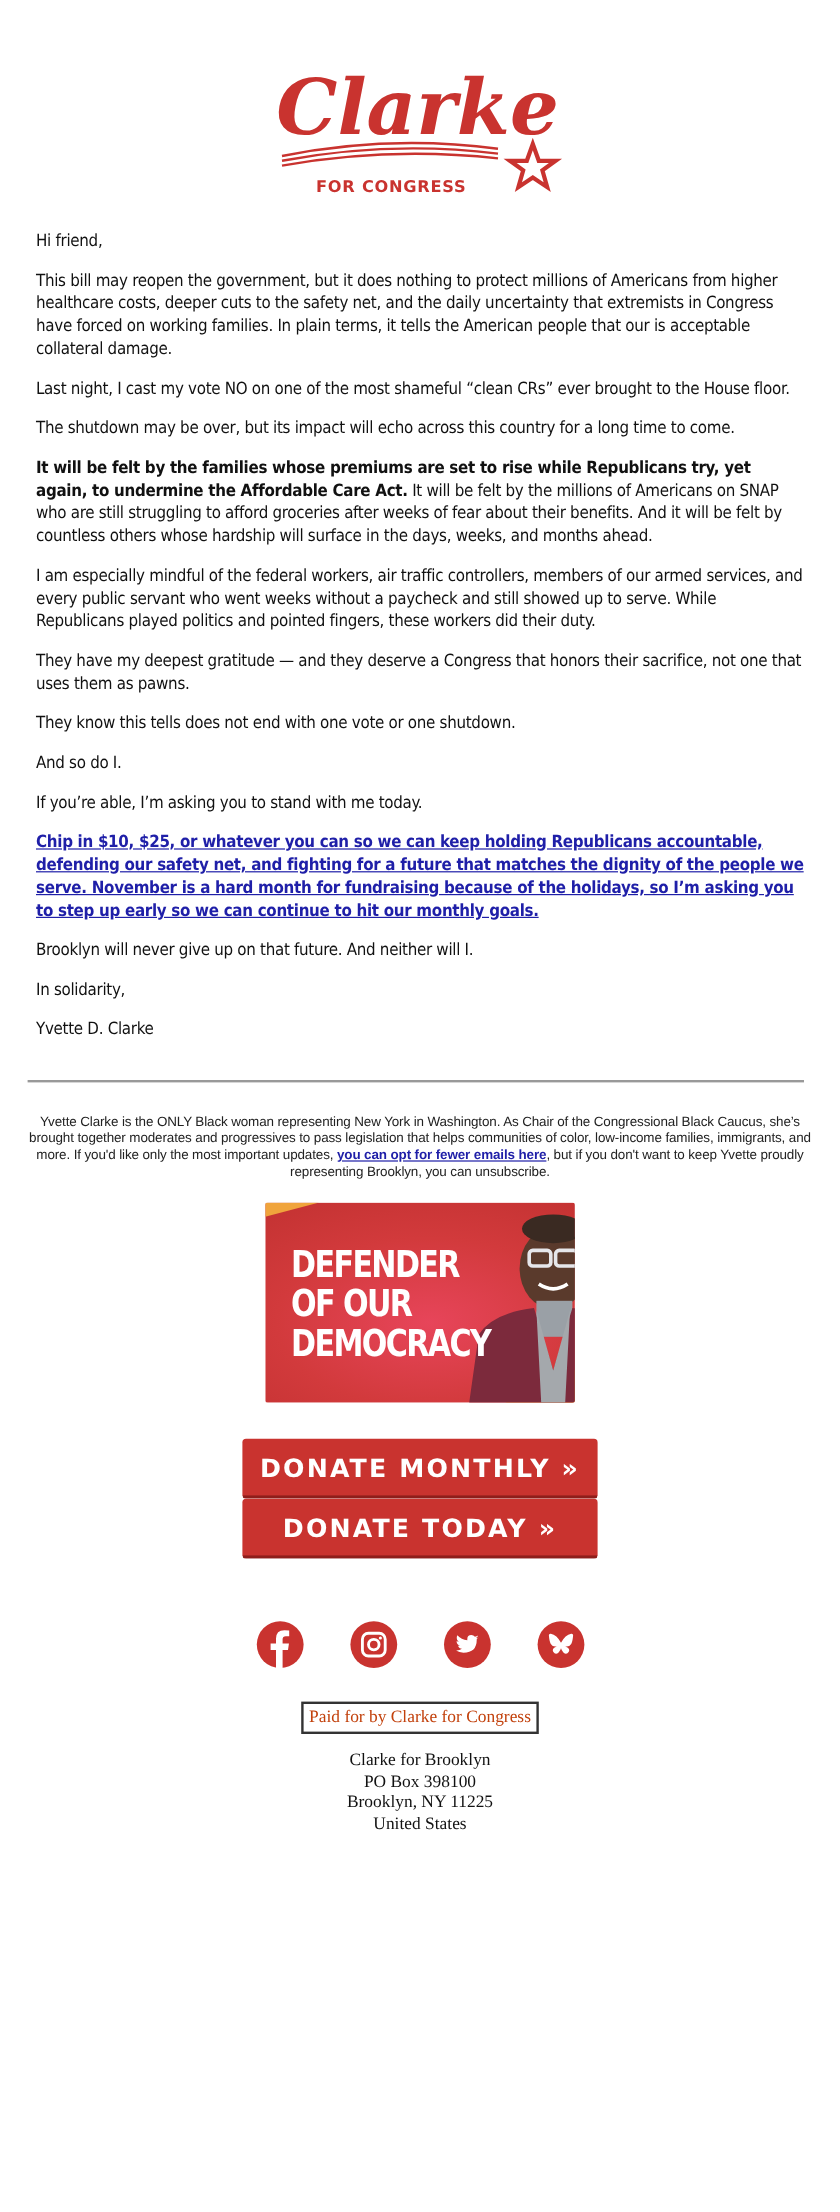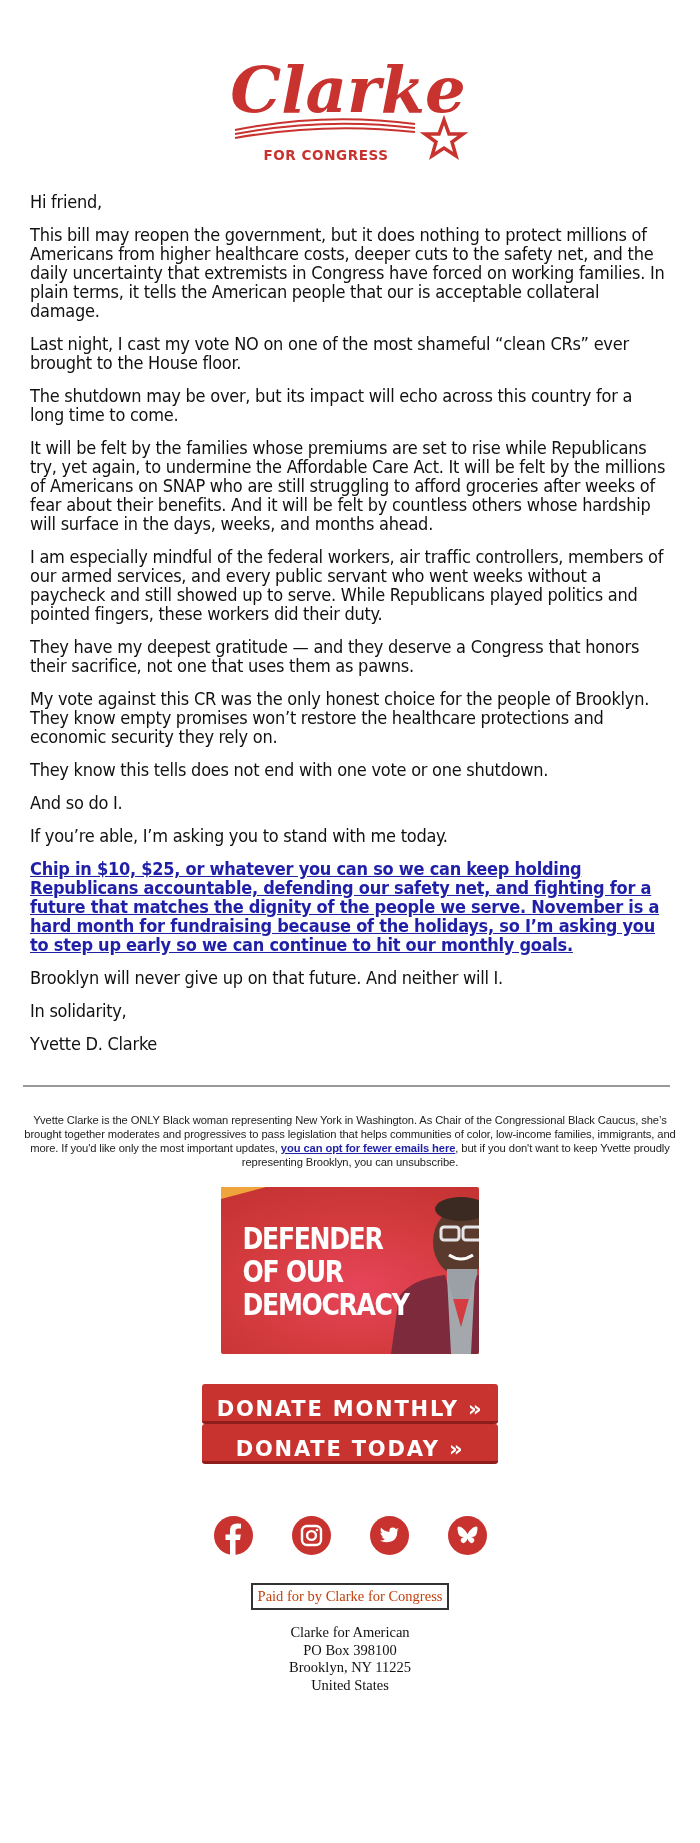--- a/index.html
+++ b/index.html
@@ -1,28 +1,28 @@
 <!DOCTYPE html>
 <html><head>
 <meta charset="utf-8">
 <style>
   html, body { margin: 0; padding: 0; background: #ffffff; }
   body { width: 700px; min-height: 1843px; font-family: "DejaVu Sans", sans-serif; color: #111; }
   .wrap { width: 700px; position: relative; }
   .logo { display: block; margin: 0 auto; padding-top: 40px; width: 240px; height: 130px; }
-  .body-text { padding: 0 30px; font-size: 18px; line-height: 19px; letter-spacing: -0.25px; font-family: "DejaVu Sans Condensed", "DejaVu Sans", sans-serif; }
+  .body-text { padding: 0 30px; font-size: 14px; line-height: 19px; letter-spacing: -0.25px; font-family: "DejaVu Sans Condensed", "DejaVu Sans", sans-serif; }
   .body-text p { margin: 0 0 14px 0; }
   .body-text .greet { margin-top: 22px; }
-  .body-text b { font-weight: normal; }
+  .body-text b { font-weight: bold; }
   .body-text a { color: #1a0dab; color: #1f1fa8; font-weight: bold; text-decoration: underline; }
   .rule { border: 0; border-top: 2px solid #999; margin: 32px 30px 0 23px; }
   .disclaimer { text-align: center; font-family: "Liberation Sans", sans-serif; font-size: 11.2px; line-height: 14px; color: #222; padding: 26px 18px 0 18px; letter-spacing: -0.1px; }
   .disclaimer a { color: #1f1fa8; font-weight: bold; text-decoration: underline; }
   .banner { display: block; width: 258px; height: 167px; margin: 18px auto 0 auto; position: relative; overflow: hidden; border-radius: 2px; }
-  .btn { display: block; width: 296px; height: 40px; margin: 0 auto; background: #c9332f; border-bottom: 3px solid #8e1e1b; border-radius: 3px; color: #fff; text-align: center; font-family: "DejaVu Sans", sans-serif; font-weight: bold; font-size: 21px; letter-spacing: 1.8px; line-height: 51px; text-decoration: none; box-sizing: border-box; }
+  .btn { display: block; width: 296px; height: 50px; margin: 0 auto; background: #c9332f; border-bottom: 3px solid #8e1e1b; border-radius: 3px; color: #fff; text-align: center; font-family: "DejaVu Sans", sans-serif; font-weight: bold; font-size: 21px; letter-spacing: 1.8px; line-height: 51px; text-decoration: none; box-sizing: border-box; }
   .btn1 { margin-top: 30px; }
   .btn2 { }
   .social { display: flex; justify-content: center; gap: 39px; margin-top: 52px; }
   .social .ic { width: 39px; height: 39px; border-radius: 50%; background: #c9332f; display: flex; align-items: center; justify-content: center; }
   .paid { display: table; margin: 28px auto 0 auto; border: 2px solid #333; padding: 3px 5px; font-family: "Liberation Serif", serif; font-size: 14.5px; color: #c2410c; }
   .address { text-align: center; font-family: "Liberation Serif", serif; font-size: 14.5px; line-height: 17.5px; margin-top: 14px; color: #111; }
 </style>
 </head>
 <body>
 
@@ -38,21 +38,20 @@
   </svg>
 
   <div class="body-text">
     <p class="greet">Hi friend,</p>
     <p>This bill may reopen the government, but it does nothing to protect millions of Americans from higher healthcare costs, deeper cuts to the safety net, and the daily uncertainty that extremists in Congress have forced on working families. In plain terms, it tells the American people that our is acceptable collateral damage.</p>
     <p>Last night, I cast my vote NO on one of the most shameful “clean CRs” ever brought to the House floor.</p>
     <p>The shutdown may be over, but its impact will echo across this country for a long time to come.</p>
     <p><b>It will be felt by the families whose premiums are set to rise while Republicans try, yet again, to undermine the Affordable Care Act.</b><span> It will be felt by the millions of Americans on SNAP who are still struggling to afford groceries after weeks of fear about their benefits. And it will be felt by countless others whose hardship will surface in the days, weeks, and months ahead.</span></p>
     <p>I am especially mindful of the federal workers, air traffic controllers, members of our armed services, and every public servant who went weeks without a paycheck and still showed up to serve. While Republicans played politics and pointed fingers, these workers did their duty.</p>
     <p>They have my deepest gratitude — and they deserve a Congress that honors their sacrifice, not one that uses them as pawns.</p>
-    <p><b>My vote against this CR was the only honest choice for the people of Brooklyn. They know empty promises won’t restore the healthcare protections and economic security they rely on.</b></p>
     <p>They know this tells does not end with one vote or one shutdown.</p>
     <p>And so do I.</p>
     <p>If you’re able, I’m asking you to stand with me today.</p>
     <p><a href="#">Chip in $10, $25, or whatever you can so we can keep holding Republicans accountable, defending our safety net, and fighting for a future that matches the dignity of the people we serve. November is a hard month for fundraising because of the holidays, so I’m asking you to step up early so we can continue to hit our monthly goals.</a></p>
     <p>Brooklyn will never give up on that future. And neither will I.</p>
     <p>In solidarity,</p>
     <p>Yvette D. Clarke</p>
   </div>
 
   <hr class="rule">
@@ -113,19 +112,19 @@
     <a href="#" class="ic">
       <svg width="39" height="39" viewBox="0 0 39 39">
           <path d="M19.5 18 Q16 11.5 11 10.5 Q9 10.3 9.5 13 Q10 17.5 11 19 Q12.5 21.5 16 21 Q11.5 22.5 13 25.5 Q15 28.5 17.5 26 Q19 24.5 19.5 22.5 Q20 24.5 21.5 26 Q24 28.5 26 25.5 Q27.5 22.5 23 21 Q26.5 21.5 28 19 Q29 17.5 29.5 13 Q30 10.3 28 10.5 Q23 11.5 19.5 18 Z" fill="#fff"></path>
         </svg>
     </a>
   </div>
 
   <div class="paid">Paid for by Clarke for Congress</div>
 
   <div class="address">
-    <div>Clarke for American</div>
+    <div>Clarke for Brooklyn</div>
     <div>PO Box 398100</div>
     <div>Brooklyn, NY 11225</div>
     <div>United States</div>
   </div>
   <div style="height:30px"></div>
 </div>
 
 </body></html>

